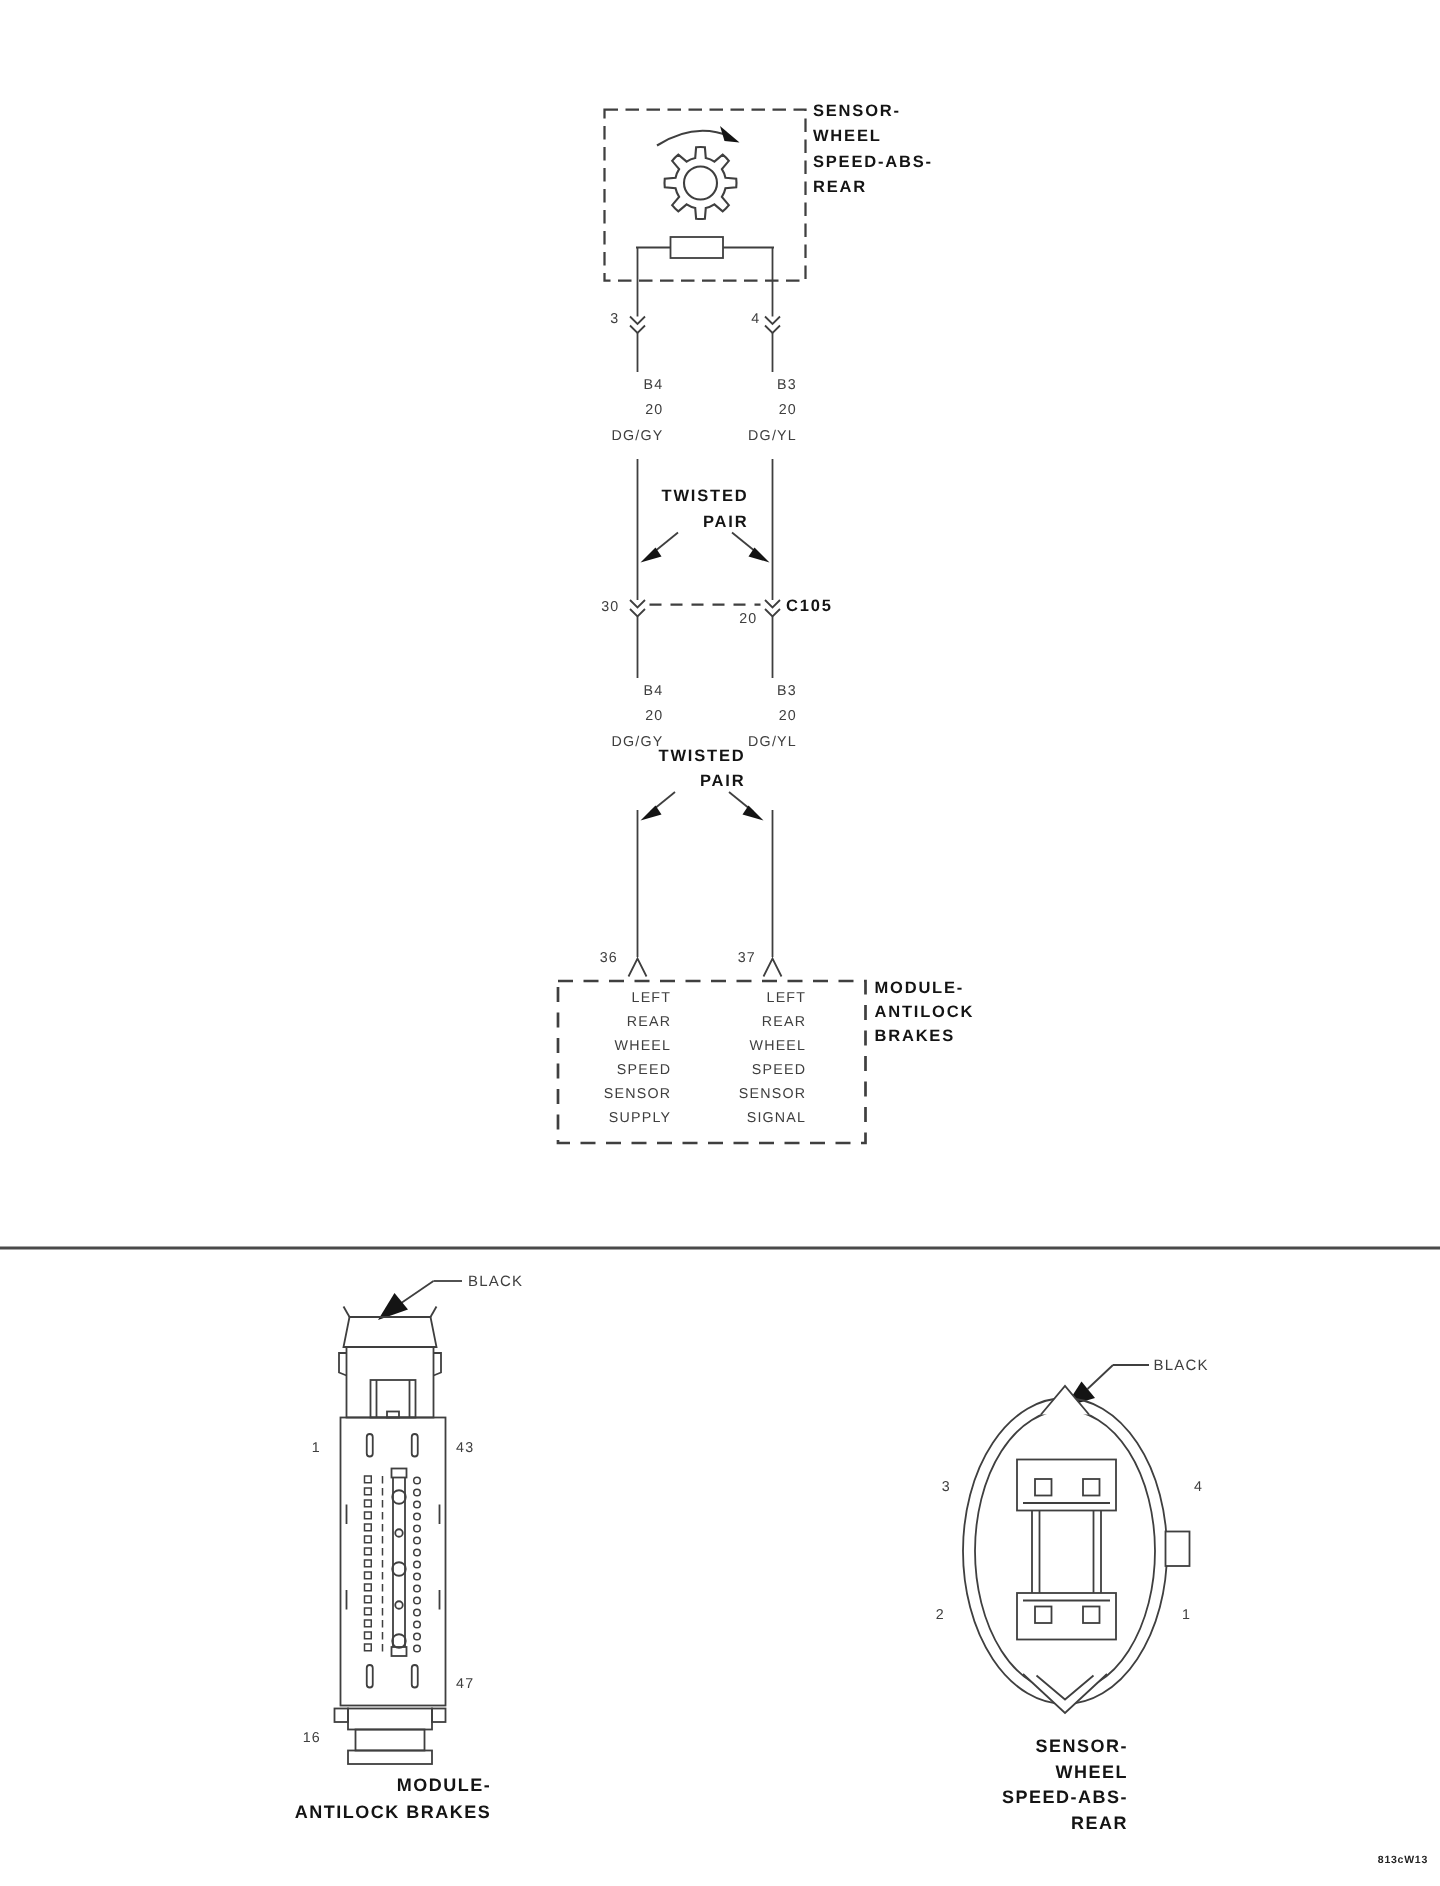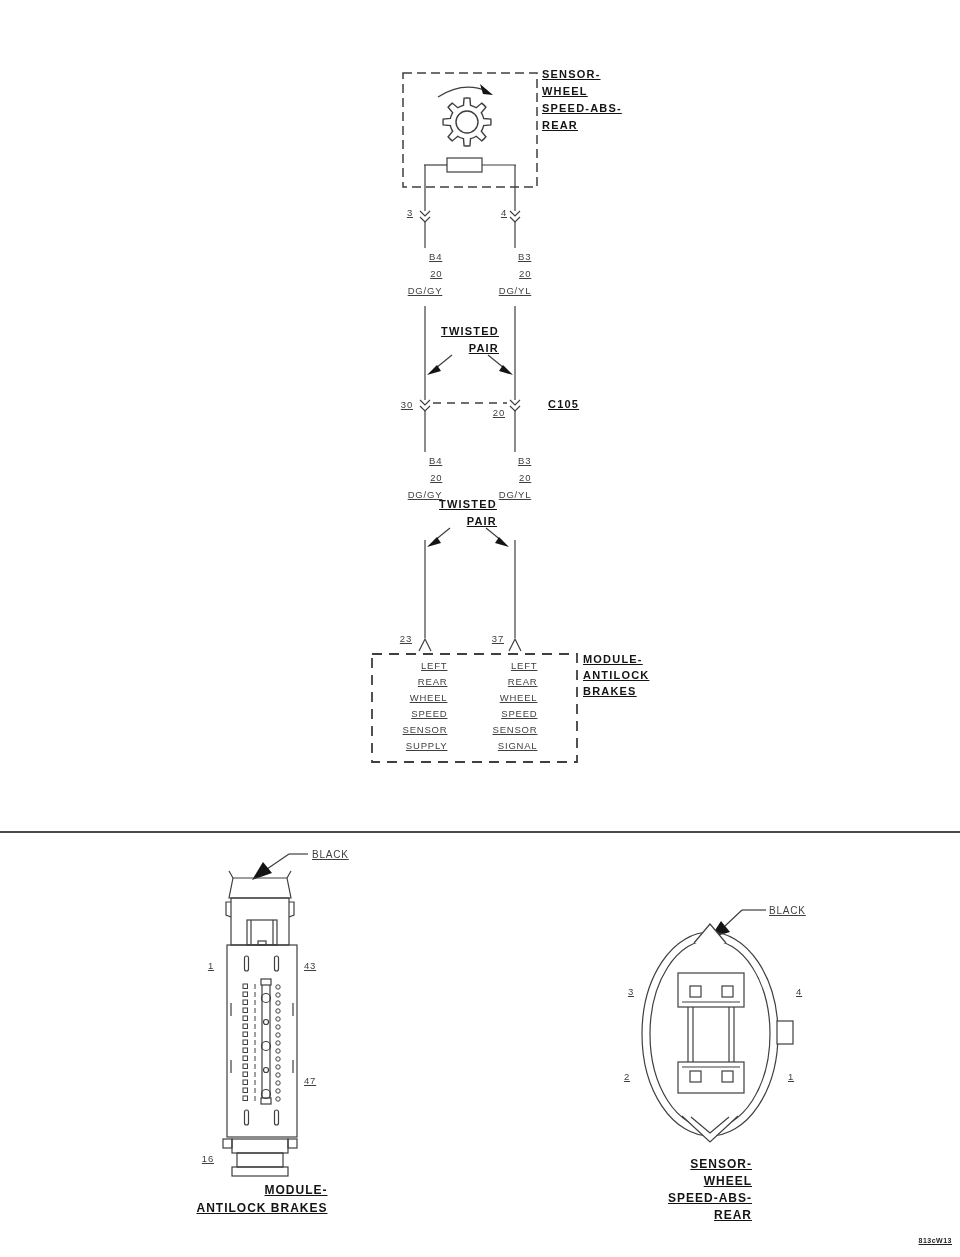--- a/index.html
+++ b/index.html
@@ -1,20 +1,20 @@
 <!DOCTYPE html>
 <html><head>
 <meta charset="utf-8">
 <style>
   html,body{margin:0;padding:0;background:#fff;}
   #page{position:relative;width:960px;height:1257px;background:#ffffff;overflow:hidden;
         font-family:"Liberation Sans",sans-serif;}
   svg{position:absolute;left:0;top:0;}
   .lbl{position:absolute;color:#3f3f3f;font-size:9.5px;letter-spacing:0.8px;
-       line-height:17px;white-space:pre-line;font-family:"Liberation Sans",sans-serif;text-decoration:underline;}
+       line-height:17px;white-space:pre-line;font-family:"Liberation Sans",sans-serif;}
   .bold{font-weight:bold;color:#141414;font-size:11px;letter-spacing:1.2px;}
   .caption{font-weight:bold;color:#141414;font-size:12px;letter-spacing:1px;line-height:18px;}
   .center{transform:translateX(-50%);text-align:right;}
   .right{text-align:right;}
   .tiny{font-size:7px;font-weight:bold;letter-spacing:0.5px;color:#222;line-height:10px;}
   .divider{position:absolute;left:0;top:831px;width:960px;height:2px;background:#4a4a4a;}
 </style>
 </head>
 <body>
 
@@ -243,33 +243,33 @@
 DG/GY</div>
   <div class="lbl center" style="left:515px;top:248px;">B3
 20
 DG/YL</div>
 
   <div class="lbl bold center" style="left:470px;top:323px;">TWISTED
 PAIR</div>
 
   <div class="lbl right" style="left:385px;top:396px;width:28px;">30</div>
   <div class="lbl right" style="left:475px;top:404px;width:30px;">20</div>
-  <div class="lbl bold" style="left:548px;top:396px;">C105</div>
+  <div class="lbl bold" style="left:524px;top:396px;">C105</div>
 
   <div class="lbl center" style="left:425px;top:452px;">B4
 20
 DG/GY</div>
   <div class="lbl center" style="left:515px;top:452px;">B3
 20
 DG/YL</div>
 
   <div class="lbl bold center" style="left:468px;top:496px;">TWISTED
 PAIR</div>
 
-  <div class="lbl right" style="left:384px;top:630px;width:28px;">23</div>
+  <div class="lbl right" style="left:384px;top:630px;width:28px;">36</div>
   <div class="lbl right" style="left:474px;top:630px;width:30px;text-align:right;">37</div>
 
   <div class="lbl center" style="left:425px;top:658px;line-height:16px;">LEFT
 REAR
 WHEEL
 SPEED
 SENSOR
 SUPPLY</div>
   <div class="lbl center" style="left:515px;top:658px;line-height:16px;">LEFT
 REAR
@@ -281,21 +281,21 @@
   <div class="lbl bold" style="left:583px;top:651px;line-height:16px;">MODULE-
 ANTILOCK
 BRAKES</div>
 
   <div class="divider"></div>
 
   <div class="lbl" style="left:312px;top:846px;font-size:10px;">BLACK</div>
   <div class="lbl right" style="left:190px;top:957px;width:24px;">1</div>
   <div class="lbl" style="left:304px;top:957px;">43</div>
   <div class="lbl right" style="left:186px;top:1150px;width:28px;">16</div>
-  <div class="lbl" style="left:304px;top:1072px;">47</div>
+  <div class="lbl" style="left:304px;top:1114px;">47</div>
   <div class="lbl caption center" style="left:262px;top:1181px;">MODULE-
 ANTILOCK BRAKES</div>
 
   <div class="lbl" style="left:769px;top:902px;font-size:10px;">BLACK</div>
   <div class="lbl right" style="left:606px;top:983px;width:28px;">3</div>
   <div class="lbl" style="left:796px;top:983px;">4</div>
   <div class="lbl right" style="left:602px;top:1068px;width:28px;">2</div>
   <div class="lbl" style="left:788px;top:1068px;">1</div>
   <div class="lbl caption center" style="left:710px;top:1156px;line-height:17px;">SENSOR-
 WHEEL

